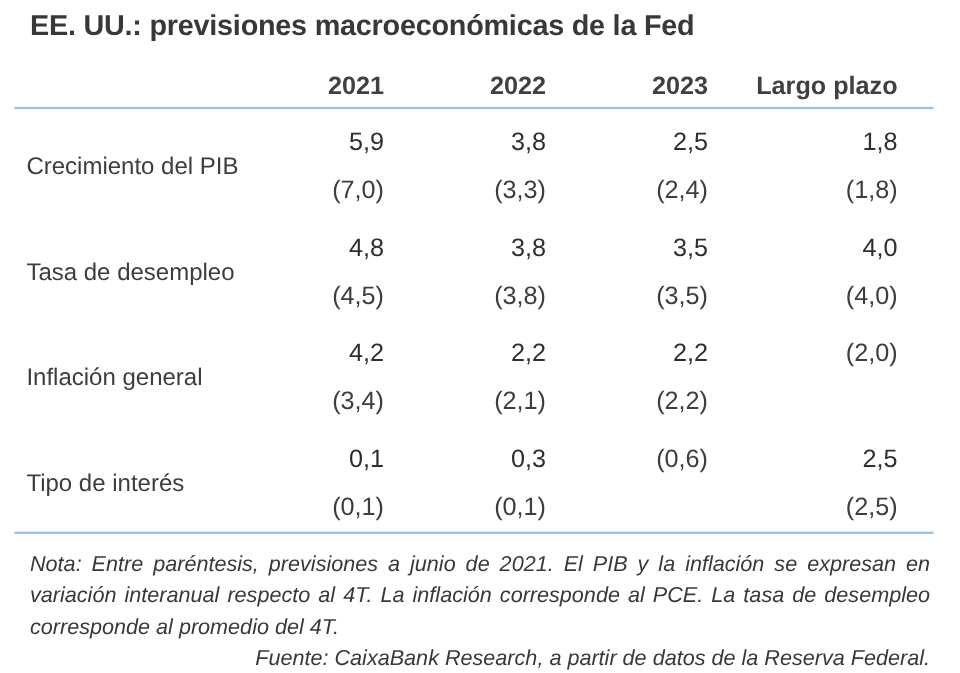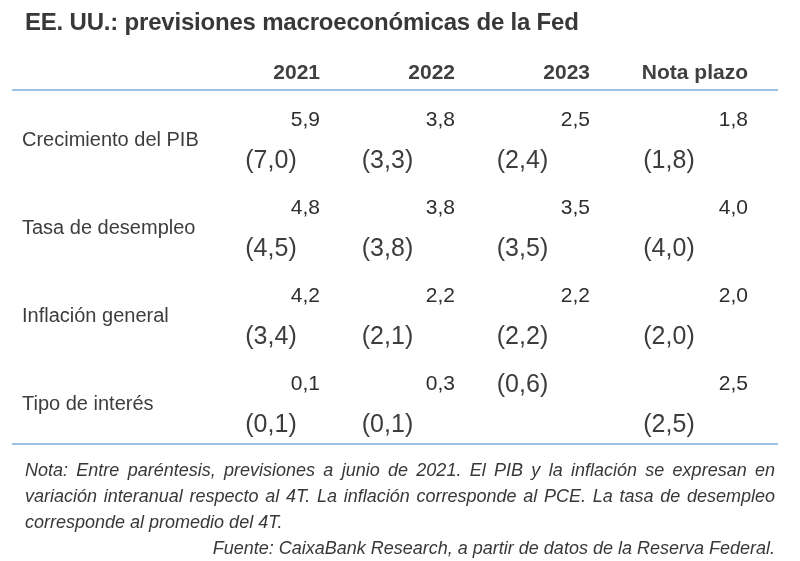--- a/index.html
+++ b/index.html
@@ -63,24 +63,23 @@
   .val {
     height: 40px;
     line-height: 40px;
     font-size: 21px;
     font-weight: 400;
     color: #2e2e2e;
   }
   .prev {
     height: 40px;
     line-height: 40px;
-    font-size: 25px;
+    font-size: 21px;
     font-weight: 400;
     color: #3d3d3d;
-    text-align: center;
   }
   .notes {
     margin: 12px 11px 0 25px;
     width: 750px;
   }
   .note-text {
     font-size: 18px;
     line-height: 26px;
     font-style: italic;
     color: #383838;
@@ -101,21 +100,21 @@
 
   <h1 class="title">EE. UU.: previsiones macroeconómicas de la Fed</h1>
 
   <div class="table-wrap">
 
     <div class="grid header-row">
       <div class="label-cell"></div>
       <div class="head-cell">2021</div>
       <div class="head-cell">2022</div>
       <div class="head-cell">2023</div>
-      <div class="head-cell">Nota plazo</div>
+      <div class="head-cell">Largo plazo</div>
     </div>
 
     <div class="rule"></div>
 
     <div class="grid data-row">
       <div class="label-cell">Crecimiento del PIB</div>
       <div class="num-cell">
         <div class="val">5,9</div>
         <div class="prev">(7,0)</div>
       </div>
@@ -161,21 +160,20 @@
       </div>
       <div class="num-cell">
         <div class="val">2,2</div>
         <div class="prev">(2,1)</div>
       </div>
       <div class="num-cell">
         <div class="val">2,2</div>
         <div class="prev">(2,2)</div>
       </div>
       <div class="num-cell">
-        <div class="val">2,0</div>
         <div class="prev">(2,0)</div>
       </div>
     </div>
 
     <div class="grid data-row">
       <div class="label-cell">Tipo de interés</div>
       <div class="num-cell">
         <div class="val">0,1</div>
         <div class="prev">(0,1)</div>
       </div>

